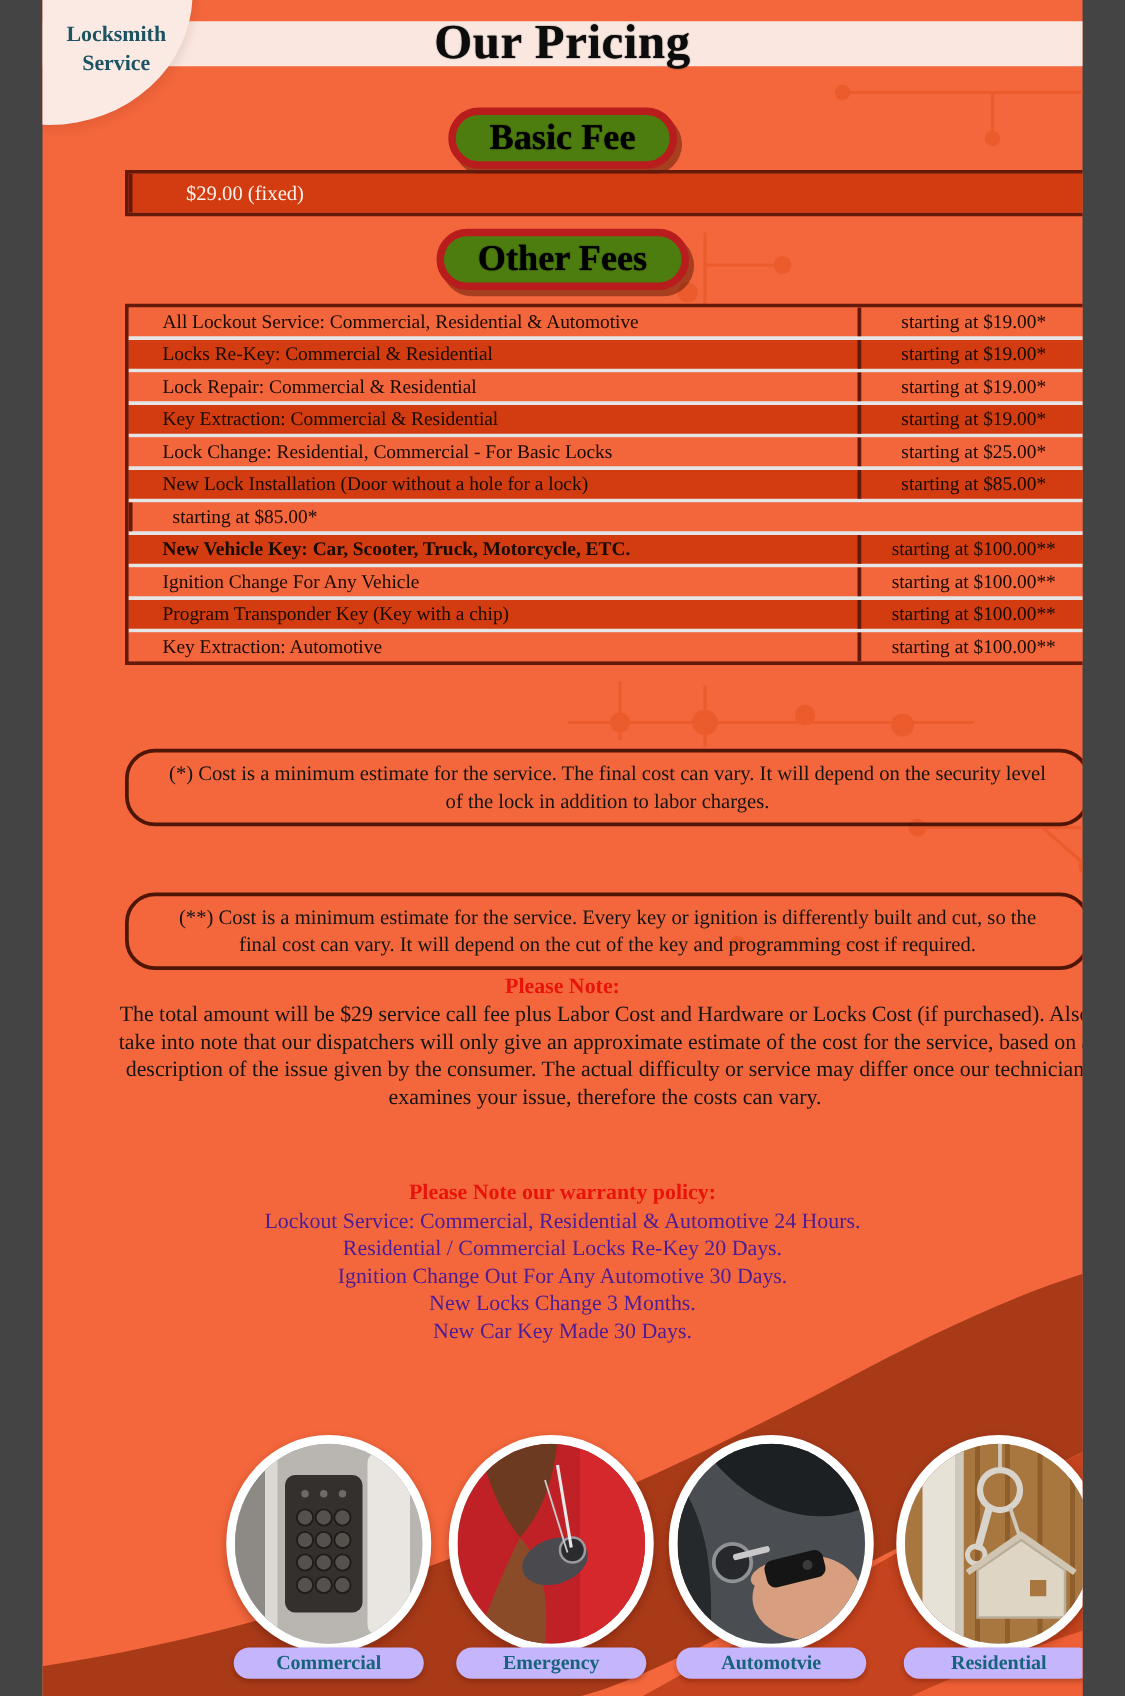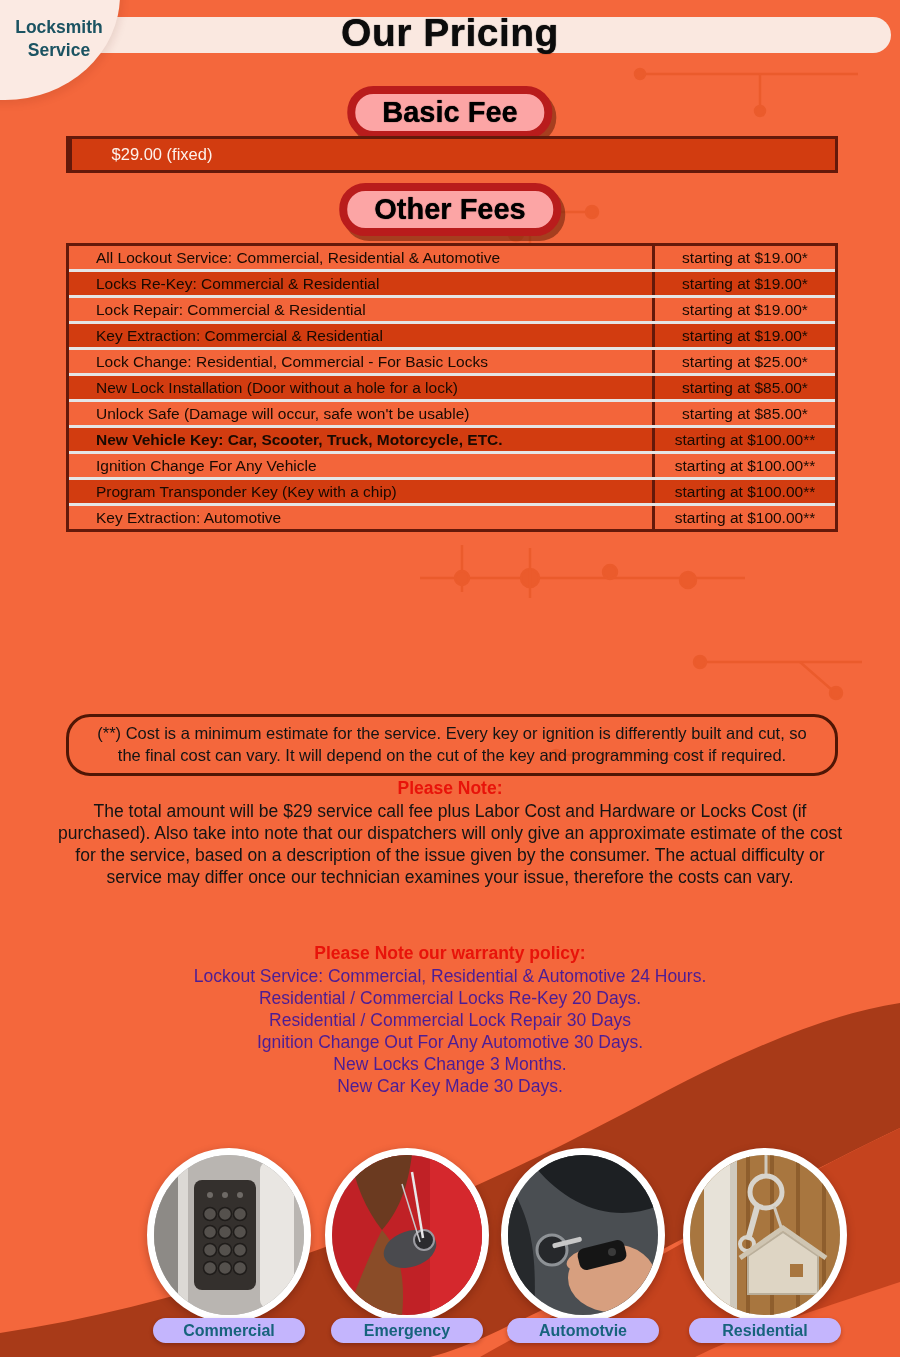--- a/index.html
+++ b/index.html
@@ -1,35 +1,35 @@
 <!DOCTYPE html>
 <html><head>
 <meta charset="utf-8">
 <style>
   html,body{margin:0;padding:0;background:#444;}
-  #page{position:relative;width:900px;height:1357px;overflow:hidden;background:#f4673c;
-        font-family:Liberation Sans, sans-serif;margin:0 auto;}
+  #page{position:relative;width:832px;height:1357px;overflow:hidden;background:#f4673c;
+        font-family:Liberation Serif, serif;margin:0 auto;}
 
   
   .bgdeco{position:absolute;left:0;top:0;width:900px;height:1357px;display:block;}
 
   
   .band{position:absolute;left:0;top:17px;width:891px;height:36px;background:#fae8e0;
         border-radius:0 18px 18px 0;}
   .logo-blob{position:absolute;left:-110px;top:-110px;width:230px;height:210px;
         background:#fbeae3;border-radius:50%;box-shadow:2px 4px 8px rgba(90,20,0,.10);}
   .logo-text{position:absolute;left:0;top:16px;width:118px;text-align:center;
         font-weight:bold;font-size:17.5px;line-height:1.3;color:#1b5362;}
   .page-title{position:absolute;left:0;right:0;top:11px;text-align:center;
         font-size:39px;font-weight:900;color:#0c0c0c;letter-spacing:.5px;
         text-shadow:0 0 1px #0c0c0c;}
 
   
-  .pill{position:absolute;left:50%;transform:translateX(-50%);background:#fca5a5;
-        border:8px solid #b91c1c;border-radius:26px;padding:2px 27px;font-size:29px;
+  .pill{position:absolute;left:50%;transform:translateX(-50%);background:#4d7c0f;
+        border:6px solid #b91c1c;border-radius:26px;padding:2px 27px;font-size:29px;
         font-weight:900;color:#000;box-shadow:4px 5px 0 rgba(88,22,2,.5);white-space:nowrap;
         text-shadow:0 0 1px #000;}
   #pill-basic{top:86px;}
   #pill-other{top:183px;}
 
   
   .price-table{position:absolute;left:66px;width:772px;border:3px solid #64190a;
         box-sizing:border-box;}
   #basic-table{top:136px;}
   #other-table{top:243px;}
@@ -150,51 +150,50 @@
     </div>
     <div class="trow">
       <div class="cell-s">Lock Change: Residential, Commercial - For Basic Locks</div>
       <div class="cell-p">starting at $25.00*</div>
     </div>
     <div class="trow">
       <div class="cell-s">New Lock Installation (Door without a hole for a lock)</div>
       <div class="cell-p">starting at $85.00*</div>
     </div>
     <div class="trow">
-      <div class="cell-s">Unlock Safe (Damage will occur, safe won't be usable)</div>
       <div class="cell-p">starting at $85.00*</div>
     </div>
     <div class="trow bold">
       <div class="cell-s">New Vehicle Key: Car, Scooter, Truck, Motorcycle, ETC.</div>
       <div class="cell-p">starting at $100.00**</div>
     </div>
     <div class="trow">
       <div class="cell-s">Ignition Change For Any Vehicle</div>
       <div class="cell-p">starting at $100.00**</div>
     </div>
     <div class="trow">
       <div class="cell-s">Program Transponder Key (Key with a chip)</div>
       <div class="cell-p">starting at $100.00**</div>
     </div>
     <div class="trow">
       <div class="cell-s">Key Extraction: Automotive</div>
       <div class="cell-p">starting at $100.00**</div>
     </div>
   </div>
 
+  <div class="note-box" id="note1">(*) Cost is a minimum estimate for the service. The final cost can vary. It will depend on the security level of the lock in addition to labor charges.</div>
   <div class="note-box" id="note2">(**) Cost is a minimum estimate for the service. Every key or ignition is differently built and cut, so the final cost can vary. It will depend on the cut of the key and programming cost if required.</div>
 
   <div class="red-head" id="please-note-head">Please Note:</div>
   <div id="please-note-body">The total amount will be $29 service call fee plus Labor Cost and Hardware or Locks Cost (if purchased). Also take into note that our dispatchers will only give an approximate estimate of the cost for the service, based on a description of the issue given by the consumer. The actual difficulty or service may differ once our technician examines your issue, therefore the costs can vary.</div>
 
   <div class="red-head" id="warranty-head">Please Note our warranty policy:</div>
   <div id="warranty-lines">
     <div>Lockout Service: Commercial, Residential &amp; Automotive 24 Hours.</div>
     <div>Residential / Commercial Locks Re-Key 20 Days.</div>
-    <div>Residential / Commercial Lock Repair 30 Days</div>
     <div>Ignition Change Out For Any Automotive 30 Days.</div>
     <div>New Locks Change 3 Months.</div>
     <div>New Car Key Made 30 Days.</div>
   </div>
 
   <div class="photo" id="photo-commercial">
     <svg viewBox="0 0 150 162" preserveAspectRatio="xMidYMid slice">
       <rect width="150" height="162" fill="#b9b5b1"></rect>
       <rect x="0" y="0" width="26" height="162" fill="#8d8a86"></rect>
       <rect x="24" y="0" width="10" height="162" fill="#dcd9d5"></rect>

